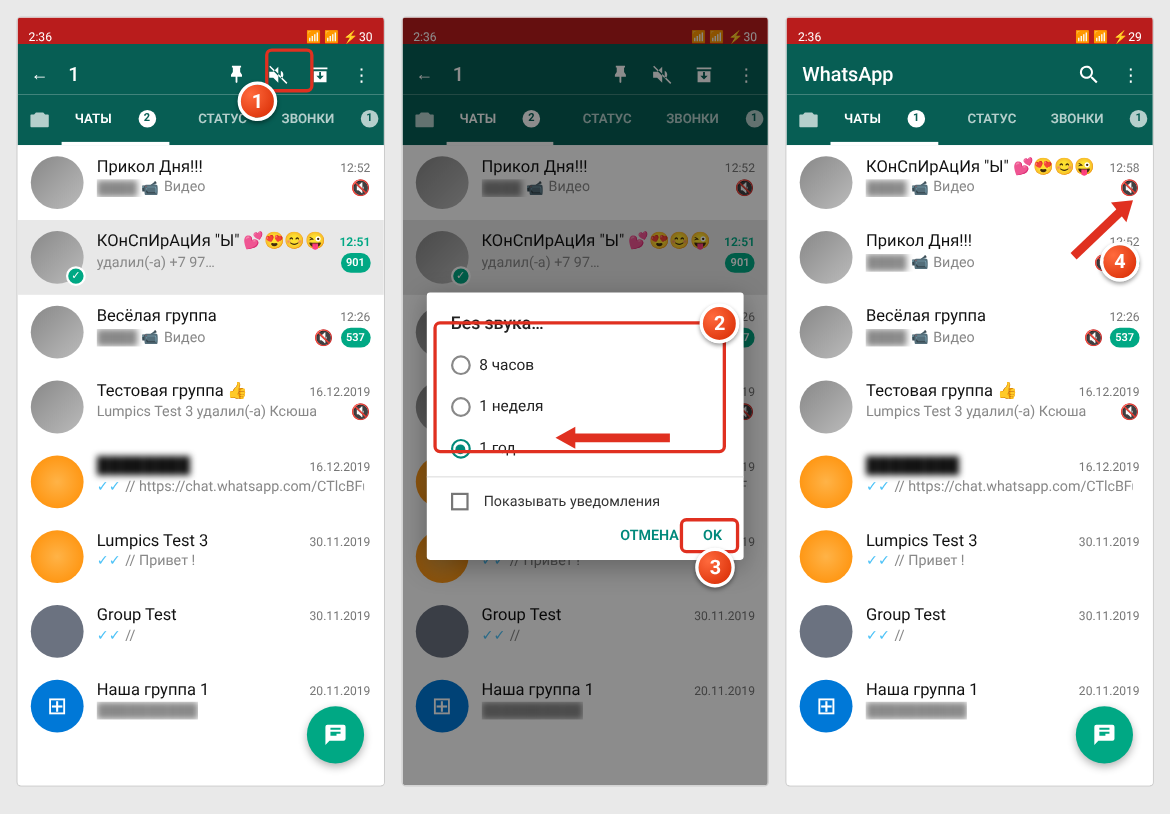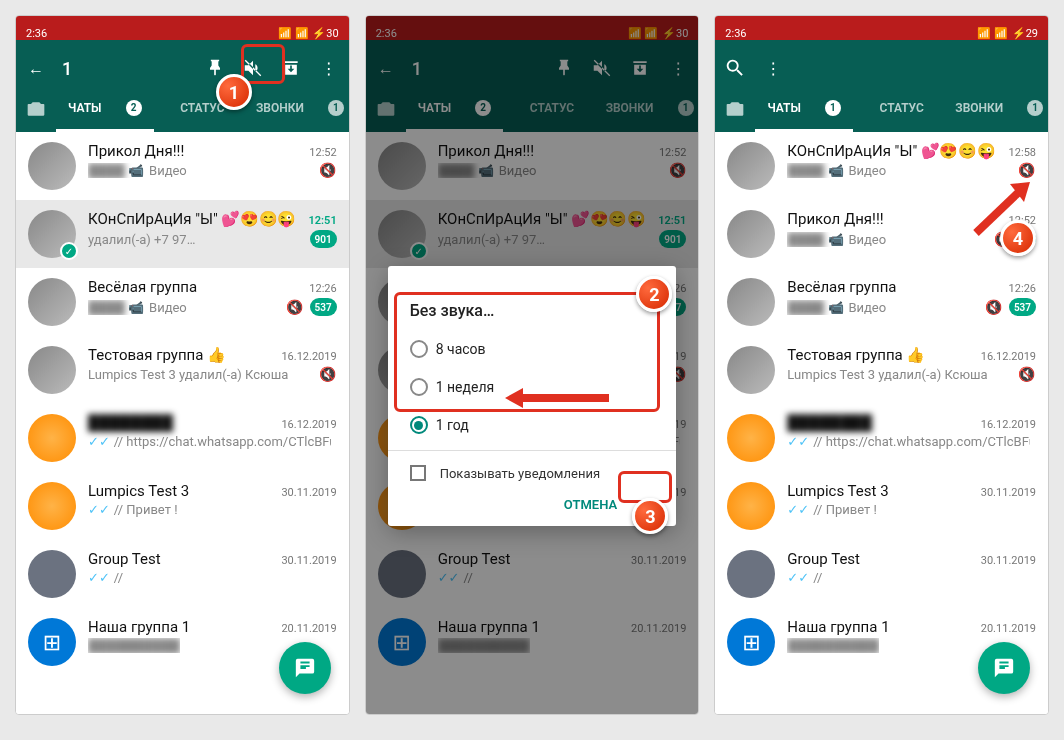--- a/index.html
+++ b/index.html
@@ -29,21 +29,21 @@
 .chat .time{font-size:11px;color:#777;white-space:nowrap;margin-left:6px}
 .chat .time.unread{color:#00a884;font-weight:600}
 .chat .row2{display:flex;justify-content:space-between;align-items:center;margin-top:2px}
 .chat .msg{font-size:13px;color:#888;white-space:nowrap;overflow:hidden;text-overflow:ellipsis;display:flex;align-items:center;gap:4px}
 .chat .blur{filter:blur(3px)}
 .chat .meta{display:flex;gap:6px;align-items:center;margin-left:6px}
 .mute-ic{color:#bbb;font-size:14px}
 .unread-badge{background:#00a884;color:#fff;border-radius:10px;min-width:18px;height:18px;padding:0 5px;font-size:10px;display:flex;align-items:center;justify-content:center;font-weight:600}
 .fab{position:absolute;bottom:20px;right:18px;width:52px;height:52px;border-radius:50%;background:#00a884;display:flex;align-items:center;justify-content:center;color:#fff;box-shadow:0 3px 8px rgba(0,0,0,.3)}
 .overlay{position:absolute;inset:0;background:rgba(0,0,0,.45)}
-.dialog{position:absolute;top:250px;left:22px;right:22px;background:#fff;border-radius:3px;z-index:10;box-shadow:0 6px 24px rgba(0,0,0,.3);padding:35px 0 6px 0}
+.dialog{position:absolute;top:250px;left:22px;right:22px;background:#fff;border-radius:3px;z-index:10;box-shadow:0 6px 24px rgba(0,0,0,.3);padding:18px 0 6px 0}
 .dialog h3{font-size:16px;font-weight:500;padding:0 22px 10px 22px;color:#222}
 .radio{display:flex;align-items:center;gap:8px;padding:10px 22px;font-size:14px;color:#222}
 .radio .ring{width:18px;height:18px;border:2px solid #888;border-radius:50%;display:flex;align-items:center;justify-content:center}
 .radio.sel .ring{border-color:#00897b}
 .radio.sel .ring::after{content:"";width:9px;height:9px;background:#00897b;border-radius:50%}
 .divider{height:1px;background:#ddd;margin:6px 0}
 .checkbox-row{display:flex;align-items:flex-end;gap:14px;padding:8px 22px;font-size:13px;color:#333}
 .checkbox-row .box{width:16px;height:16px;border:2px solid #777}
 .dialog-btns{display:flex;justify-content:flex-end;gap:22px;padding:8px 20px}
 .dialog-btns span{color:#00897b;font-weight:600;font-size:13px}
@@ -500,20 +500,21 @@
       <path d="M22 2 L4 12 L22 22 Z" fill="#e03020"></path>
     </svg>
 </div>
 
 <div class="phone" id="s3">
   <div class="statusbar">
     <span>2:36</span>
     <span class="right">📶 📶 <span>⚡<span>29</span></span></span>
   </div>
   <div class="header">
+    <span class="title" style="padding-left:6px">WhatsApp</span>
     <span class="icon-btn">
         <svg width="22" height="22" viewBox="0 0 24 24" fill="#fff">
           <path d="M15.5 14h-.8l-.3-.3a6.5 6.5 0 10-.7.7l.3.3v.8l5 5 1.5-1.5-5-5zm-6 0a4.5 4.5 0 110-9 4.5 4.5 0 010 9z"></path>
         </svg>
       </span>
     <span class="icon-btn">⋮</span>
   </div>
   <div class="tabs">
     <div class="tab-cam">
         <svg width="20" height="20" viewBox="0 0 24 24" fill="#fff">

